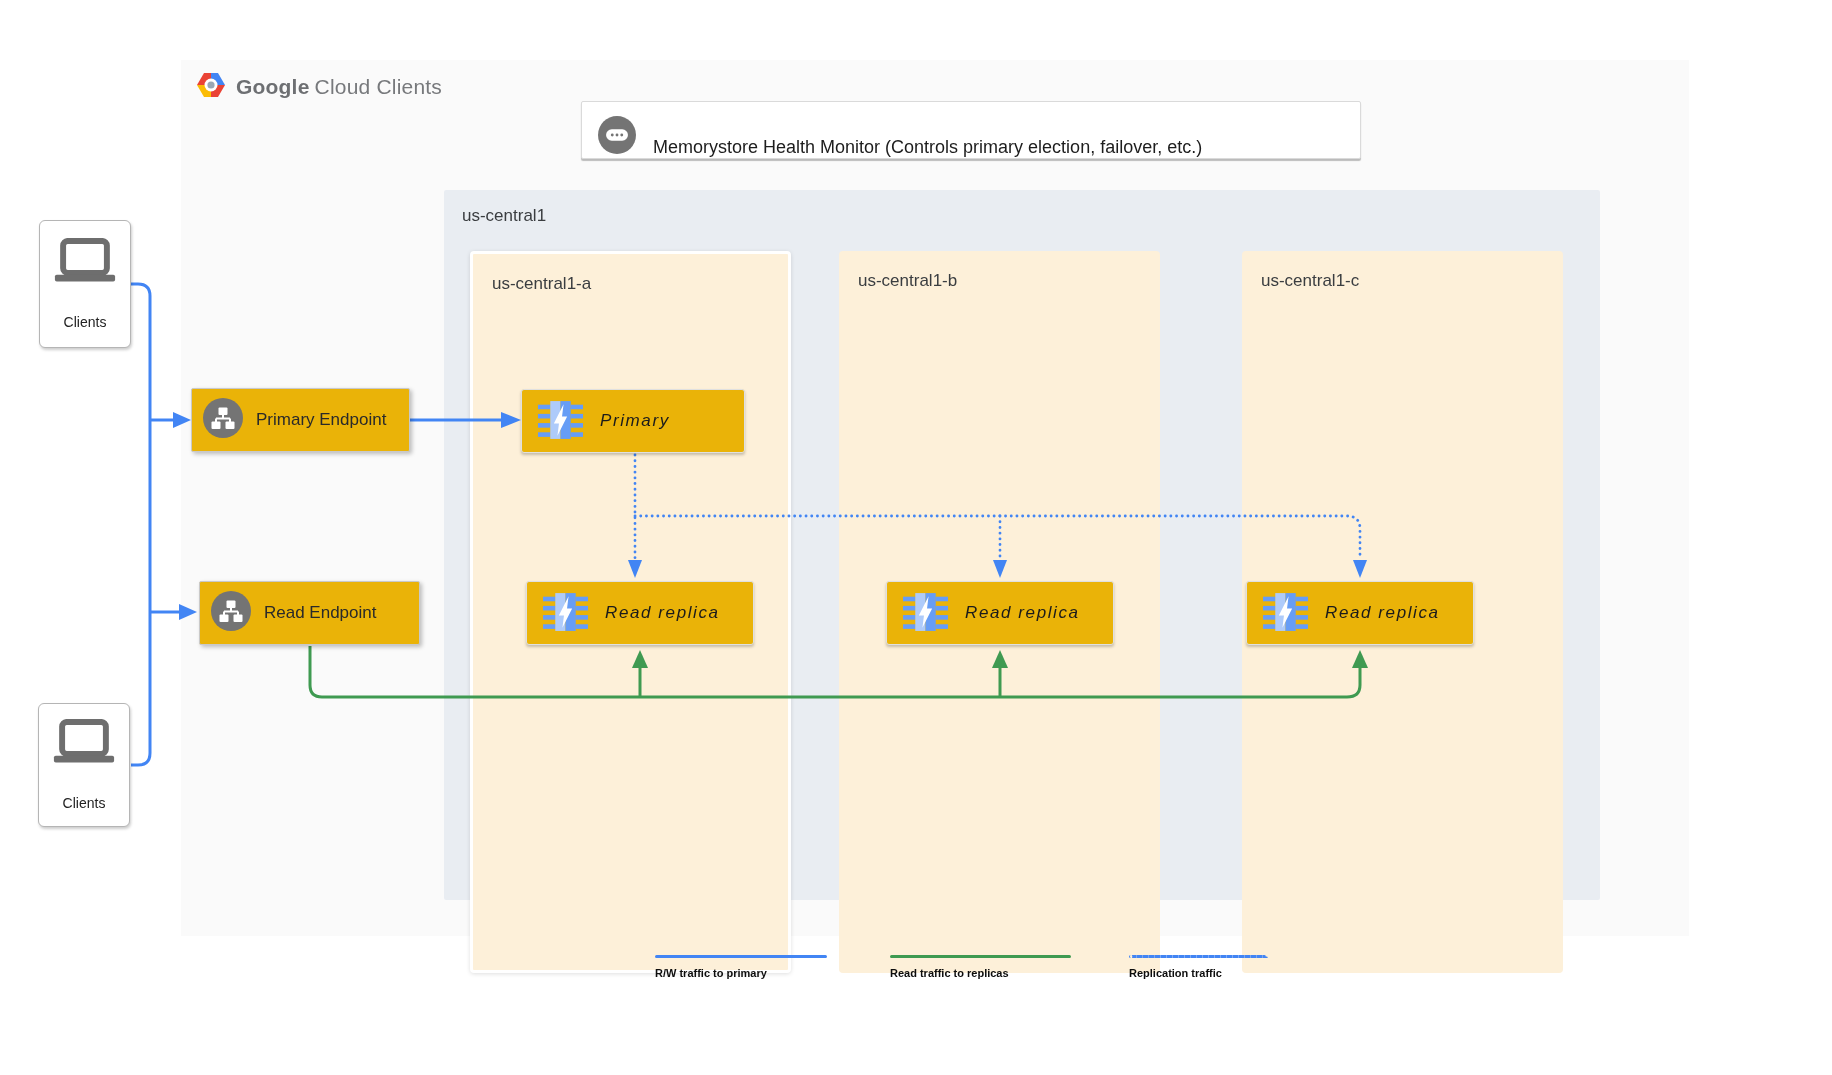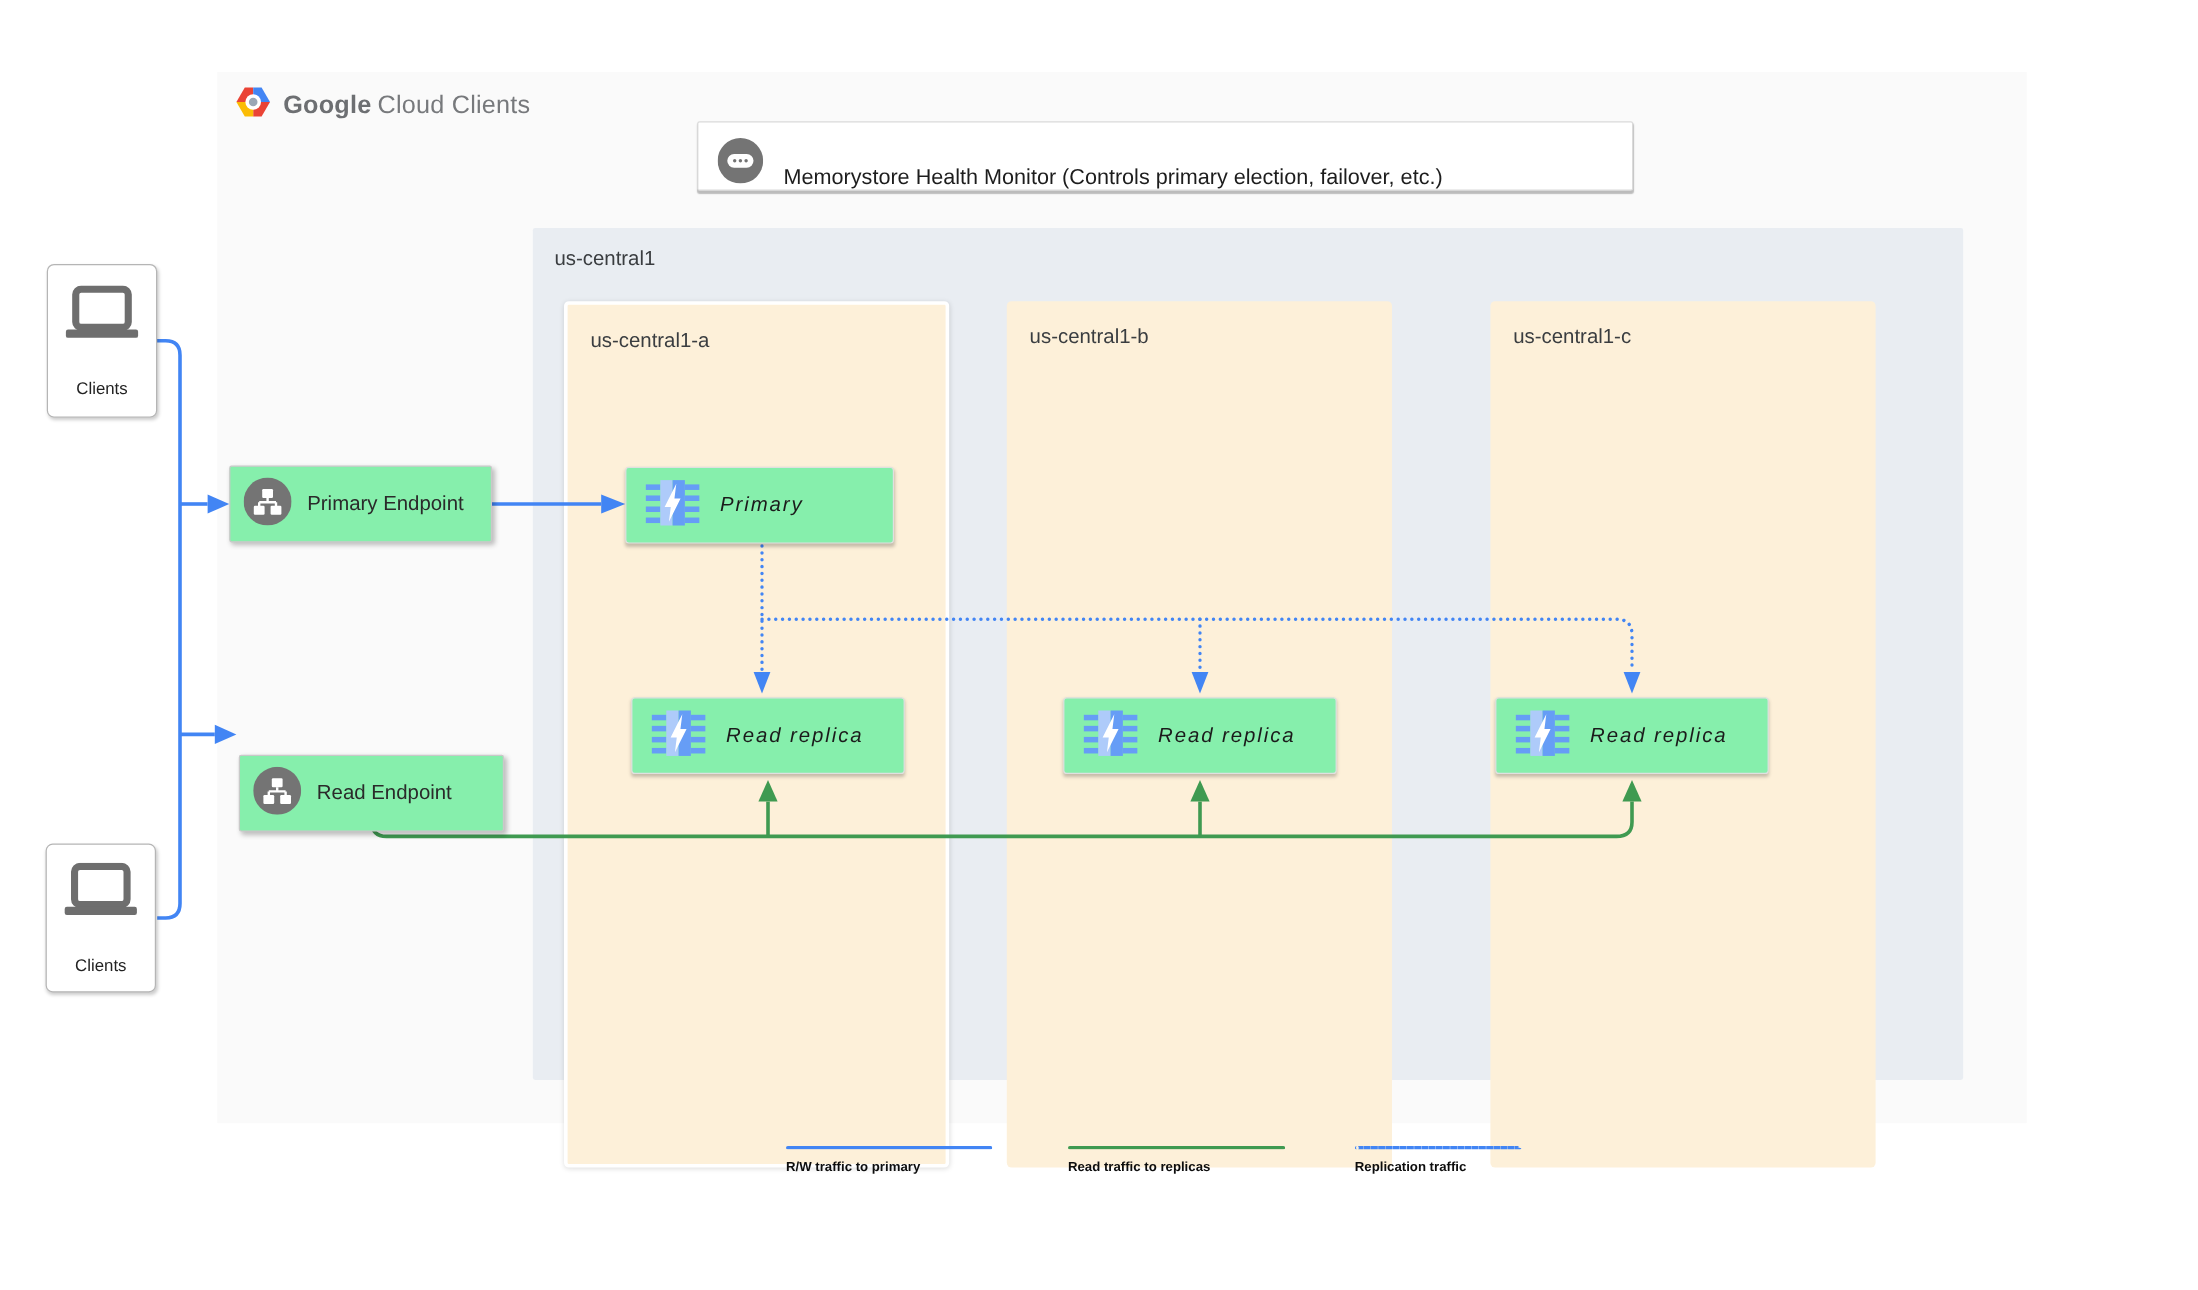--- a/index.html
+++ b/index.html
@@ -11,41 +11,41 @@
   
   .brand{position:absolute;left:196px;top:72px;display:flex;align-items:center;gap:10px;z-index:2;}
   .brand-text{font-size:21px;color:#77797c;letter-spacing:.2px;}
   .brand-text .g{font-weight:700;color:#6d6f72;margin-right:5px;}
   
   .monitor{position:absolute;left:581px;top:101px;width:780px;height:58px;background:#fff;
     border:1px solid #dadada;border-radius:2px;box-shadow:0 2px 1px rgba(0,0,0,.25);
     display:flex;align-items:flex-end;gap:17px;padding-left:16px;box-sizing:border-box;z-index:2;}
   .monitor-label{font-size:18px;color:#1d1d1d;}
   
-  .region{position:absolute;left:444px;top:190px;width:1156px;height:710px;background:#e9edf2;border-radius:2px;z-index:0;padding-left:36px;}
+  .region{position:absolute;left:444px;top:190px;width:1156px;height:710px;background:#e9edf2;border-radius:2px;z-index:0;}
   .region-label{position:absolute;left:18px;top:16px;font-size:17px;color:#3a3d40;}
   .zone{position:absolute;top:61px;width:321px;height:722px;background:#fdf0d9;border-radius:4px;box-sizing:border-box;}
   .zone-a{left:26px;border:3px solid #ffffff;box-shadow:0 1px 4px rgba(0,0,0,.13);}
   .zone-b{left:395px;}
   .zone-c{left:798px;}
   .zone-label{position:absolute;left:19px;top:20px;font-size:17px;color:#3a3d40;}
   
-  .card{position:absolute;background:#86efac;display:flex;align-items:center;box-sizing:border-box;z-index:2;}
+  .card{position:absolute;background:#eab308;display:flex;align-items:center;box-sizing:border-box;z-index:2;}
   .node{height:64px;border:1px solid #e0e0e0;border-radius:3px;box-shadow:0 2px 3px rgba(0,0,0,.22);
     gap:17px;padding-left:16px;font-style:italic;}
   .node-label{font-size:17px;letter-spacing:1.6px;color:#1b1b1b;white-space:nowrap;}
   .node-primary{left:521px;top:389px;width:224px;}
   .node-replica-a{left:526px;top:581px;width:228px;}
   .node-replica-b{left:886px;top:581px;width:228px;}
   .node-replica-c{left:1246px;top:581px;width:228px;}
   .endpoint{height:64px;border:1px solid #c9c9c9;border-radius:2px;box-shadow:2px 2px 4px rgba(0,0,0,.25);
     gap:13px;padding-left:11px;}
   .endpoint-label{font-size:17px;color:#2a2a2a;white-space:nowrap;}
   .ep-primary{left:191px;top:388px;width:219px;}
-  .ep-read{left:199px;top:581px;width:221px;margin-top:48px;}
+  .ep-read{left:199px;top:581px;width:221px;}
   
   .clients-box{position:absolute;width:92px;background:#fff;border:1px solid #b5b5b5;border-radius:6px;
     box-shadow:1px 2px 3px rgba(0,0,0,.2);display:flex;flex-direction:column;align-items:center;
     box-sizing:border-box;z-index:2;}
   .clients-top{left:39px;top:220px;height:128px;padding-top:17px;}
   .clients-bottom{left:38px;top:703px;height:124px;padding-top:15px;}
   .clients-label{font-size:14px;color:#222;margin-top:26px;}
   
   .wires{position:absolute;left:0;top:0;z-index:1;pointer-events:none;}
   

